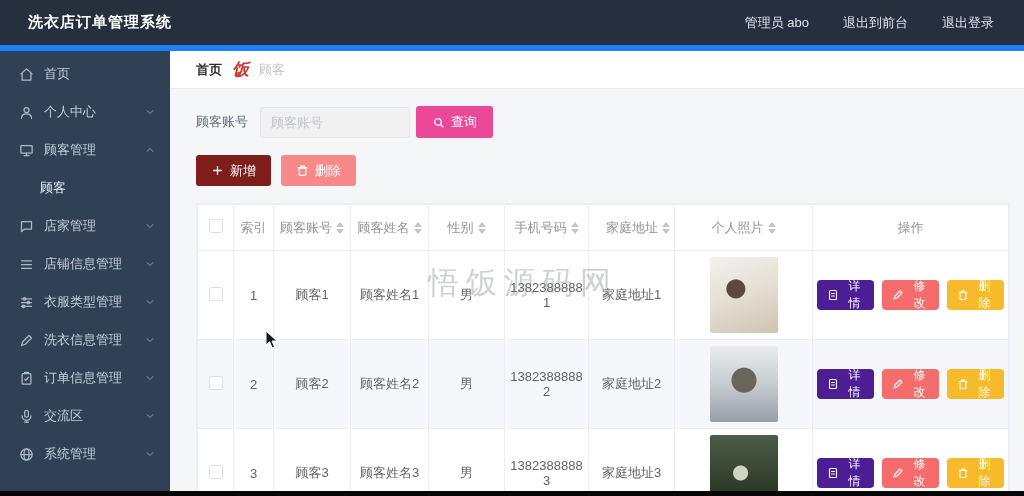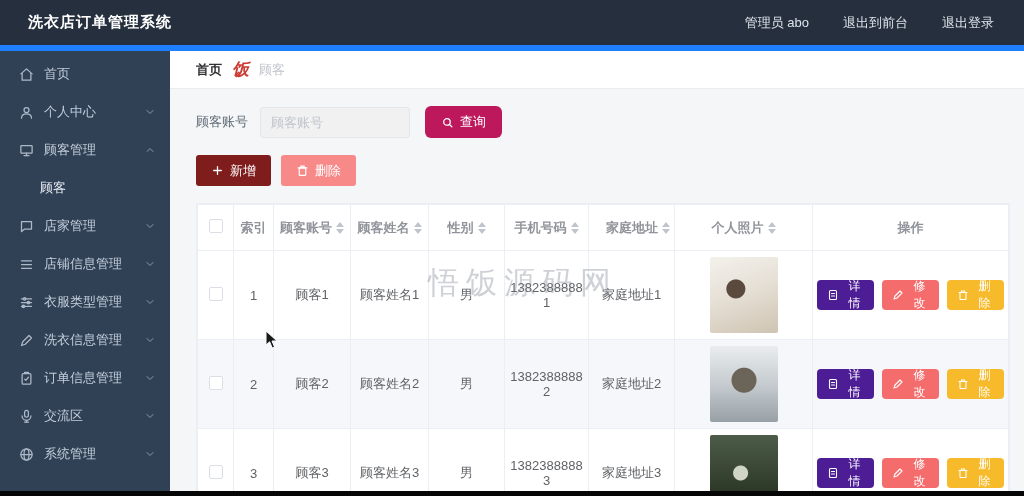--- a/index.html
+++ b/index.html
@@ -48,30 +48,30 @@
   
   .search-row { display:flex; align-items:center; }
   .search-label { font-size:13px; color:#5f6b77; margin-right:12px; }
   .search-input {
     width:150px; height:31px; background:#f1f1f2; border:1px solid #e3e5e8; border-radius:3px;
     padding:0 10px; font-size:13px; color:#606266; font-family:inherit; outline:none;
   }
   .search-input::placeholder { color:#c0c4cc; }
   .btn { display:inline-flex; align-items:center; justify-content:center; gap:6px;
     border:none; border-radius:3px; color:#fff; font-size:13px; cursor:pointer; font-family:inherit; }
-  .btn-query { height:32px; padding:0 16px; background:#be185d; margin-left:15px;border-radius:6px; }
+  .btn-query { height:32px; padding:0 16px; background:#ec4899; margin-left:6px; }
   .actions-row { margin-top:17px; display:flex; gap:10px; }
   .btn-add { height:31px; padding:0 15px; background:#7f1d1d; }
   .btn-del-top { height:31px; padding:0 15px; background:#f78989; }
 
   
   .table-wrap { margin-top:17px; background:#fff; border:1px solid #ebeef5; width:814px; }
   table { border-collapse:collapse; table-layout:fixed; width:100%; font-size:13px; }
   th,td { border:1px solid #ebeef5; text-align:center; vertical-align:middle; color:#606266; padding:4px; word-break:break-all; }
-  th { height:46px; color:#909399; font-weight:700; background:#fff; }
+  th { height:46px; color:#909399; font-weight:400; background:#fff; }
   tbody tr { height:86px; }
   tr.stripe td { background:#f5f7fa; }
   .c-check { width:36px; } .c-idx { width:40px; } .c-acc { width:77px; } .c-name { width:78px; }
   .c-gen { width:76px; } .c-phone { width:84px; } .c-addr { width:86px;text-align:right; } .c-photo { width:138px; }
   .checkbox { width:14px; height:14px; border:1px solid #dcdfe6; border-radius:2px; background:#fff; display:inline-block; cursor:pointer; }
   .sort-caret { display:inline-flex; flex-direction:column; vertical-align:middle; margin-left:4px; gap:2px; }
   .sort-caret i { width:0; height:0; border-left:4px solid transparent; border-right:4px solid transparent; display:block; }
   .sort-caret .asc { border-bottom:5px solid #c0c4cc; }
   .sort-caret .desc { border-top:5px solid #c0c4cc; }
   .th-flex { display:inline-flex; align-items:center; }

